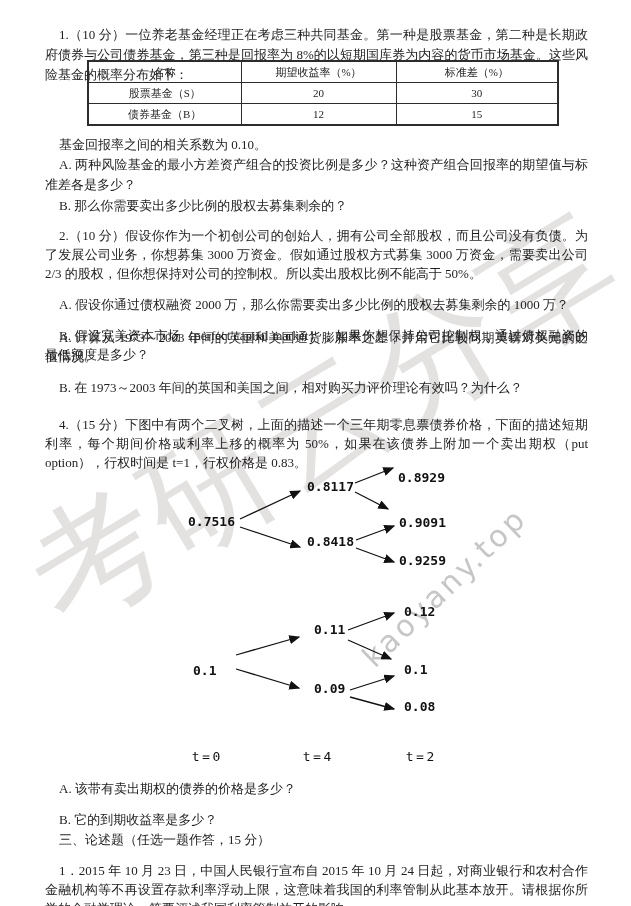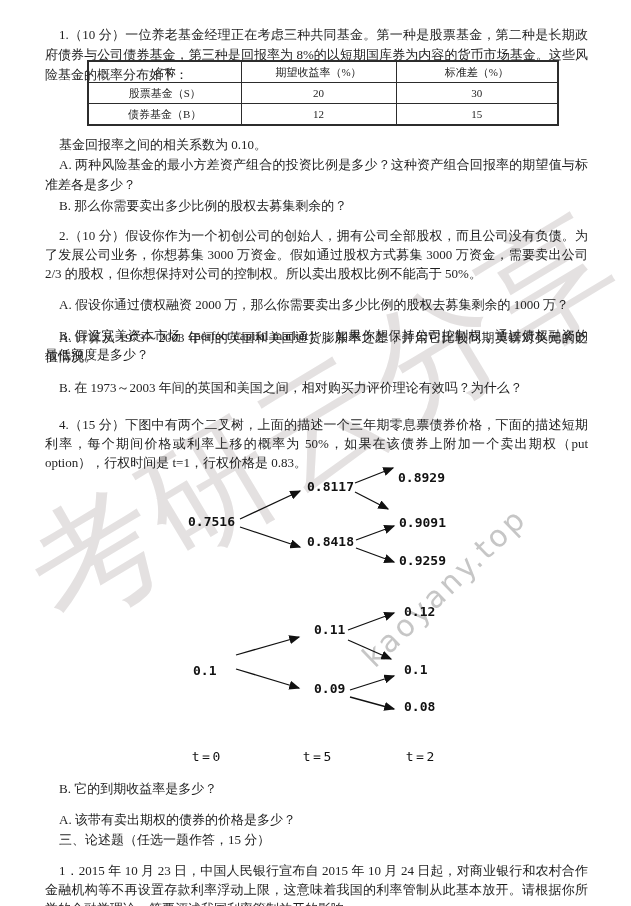--- a/index.html
+++ b/index.html
@@ -151,27 +151,27 @@
     <div class="node" style="left:399px;top:101px">0.9259</div>
 
     <div class="node" style="left:193px;top:211px">0.1</div>
     <div class="node" style="left:314px;top:170px">0.11</div>
     <div class="node" style="left:314px;top:229px">0.09</div>
     <div class="node" style="left:404px;top:152px">0.12</div>
     <div class="node" style="left:404px;top:210px">0.1</div>
     <div class="node" style="left:404px;top:247px">0.08</div>
 
     <div class="tlabel" style="left:183px">t＝0</div>
-    <div class="tlabel" style="left:294px">t＝5</div>
+    <div class="tlabel" style="left:294px">t＝4</div>
     <div class="tlabel" style="left:397px">t＝2</div>
   </div>
 
   <div class="block" style="top:767px">
+    <p>A. 该带有卖出期权的债券的价格是多少？</p>
     <p>B. 它的到期收益率是多少？</p>
-    <p>A. 该带有卖出期权的债券的价格是多少？</p>
   </div>
 
   <div class="block" style="top:818px">
     <p>三、论述题（任选一题作答，15 分）</p>
     <p>1．2015 年 10 月 23 日，中国人民银行宣布自 2015 年 10 月 24 日起，对商业银行和农村合作金融机构等不再设置存款利率浮动上限，这意味着我国的利率管制从此基本放开。请根据你所学的金融学理论，简要评述我国利率管制放开的影响。</p>
   </div>
 
 </div>
 
 </body></html>

